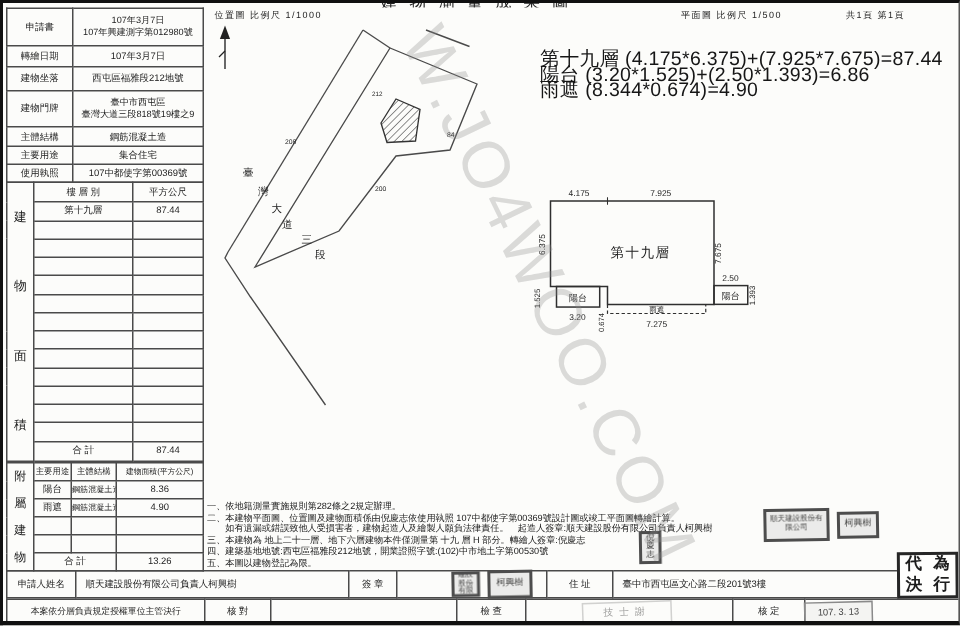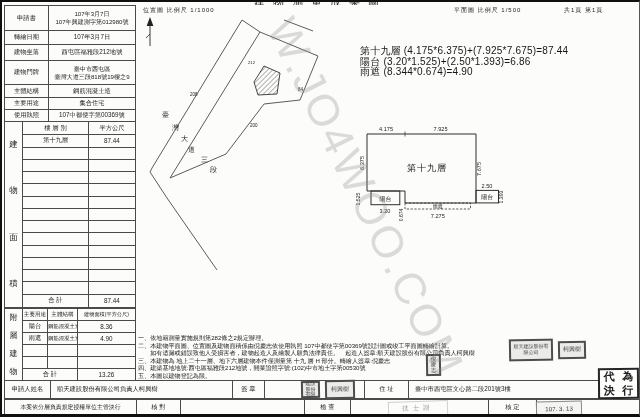--- a/index.html
+++ b/index.html
@@ -14,21 +14,21 @@
   
   .title-strip{position:absolute;top:0;left:0;right:0;height:3px;overflow:hidden;text-align:center;}
   .title-strip span{position:relative;top:-10px;font-size:11px;letter-spacing:8px;color:#222;}
   .hdrtxt{font-size:6px;color:#222;letter-spacing:1px;white-space:nowrap;}
   table{border-collapse:collapse;table-layout:fixed;position:absolute;}
   td{border:1px solid #4a4a4a;font-size:6.3px;padding:0;text-align:center;color:#1c1c1c;overflow:hidden;white-space:nowrap;}
   .l1,.l2{font-size:6.1px;line-height:7.6px;}
   .vcell{vertical-align:middle;}
   .vlabel{display:flex;flex-direction:column;justify-content:space-around;align-items:center;height:100%;font-size:8.5px;}
   .num{text-align:center;}
-  .calc{font-size:10px;line-height:10.5px;letter-spacing:0.2px;color:#161616;white-space:nowrap;margin-top:12px;}
+  .calc{font-size:13px;line-height:10.5px;letter-spacing:0.2px;color:#161616;white-space:nowrap;}
   .notes{font-size:6.1px;line-height:7.6px;color:#202020;white-space:nowrap;}
   .seal{position:absolute;border:2px solid #4d4d4d;color:#3d3d3d;background:rgba(90,90,90,0.10);
     display:flex;align-items:center;justify-content:center;text-align:center;overflow:hidden;
     filter:blur(0.4px);transform:rotate(-1deg);font-size:5px;line-height:5.6px;word-break:break-all;padding:1px;box-sizing:border-box;}
   .delegate{position:absolute;border:2.5px solid #262626;color:#1d1d1d;font-weight:bold;
     display:grid;grid-template-columns:1fr 1fr;align-items:center;justify-items:center;
     font-size:11px;line-height:13px;background:rgba(255,255,255,0.55);transform:rotate(-0.5deg);box-sizing:border-box;}
   .datestamp{position:absolute;border:1px solid #8a8a8a;color:#3e3e3e;font-size:6.2px;
     display:flex;align-items:center;justify-content:center;transform:rotate(-1.5deg);background:rgba(120,120,120,0.06);}
   .faintstamp{position:absolute;border:1px solid rgba(80,80,80,.25);color:rgba(60,60,60,.5);

